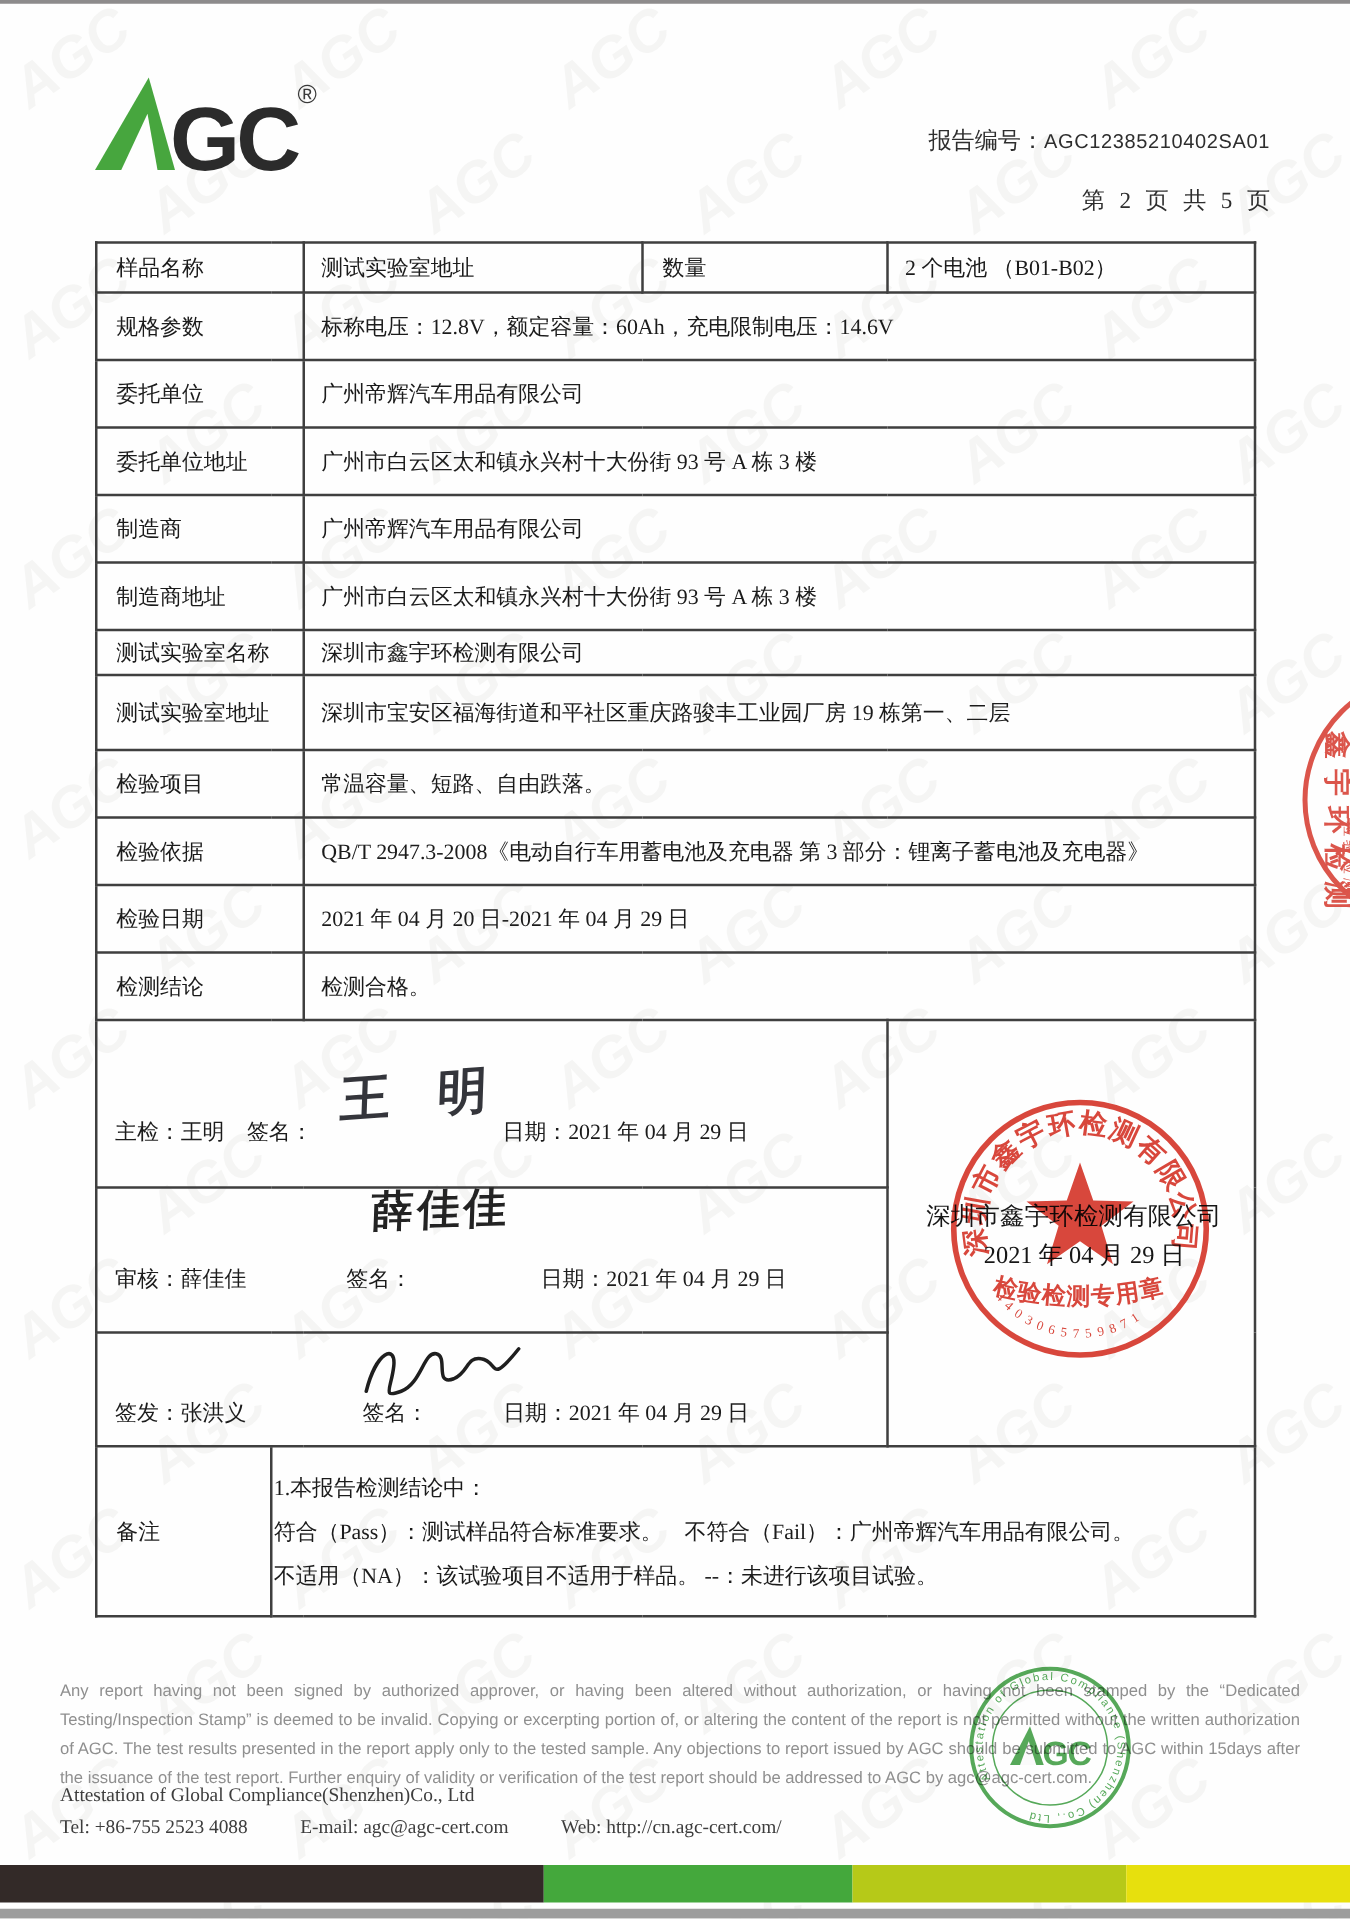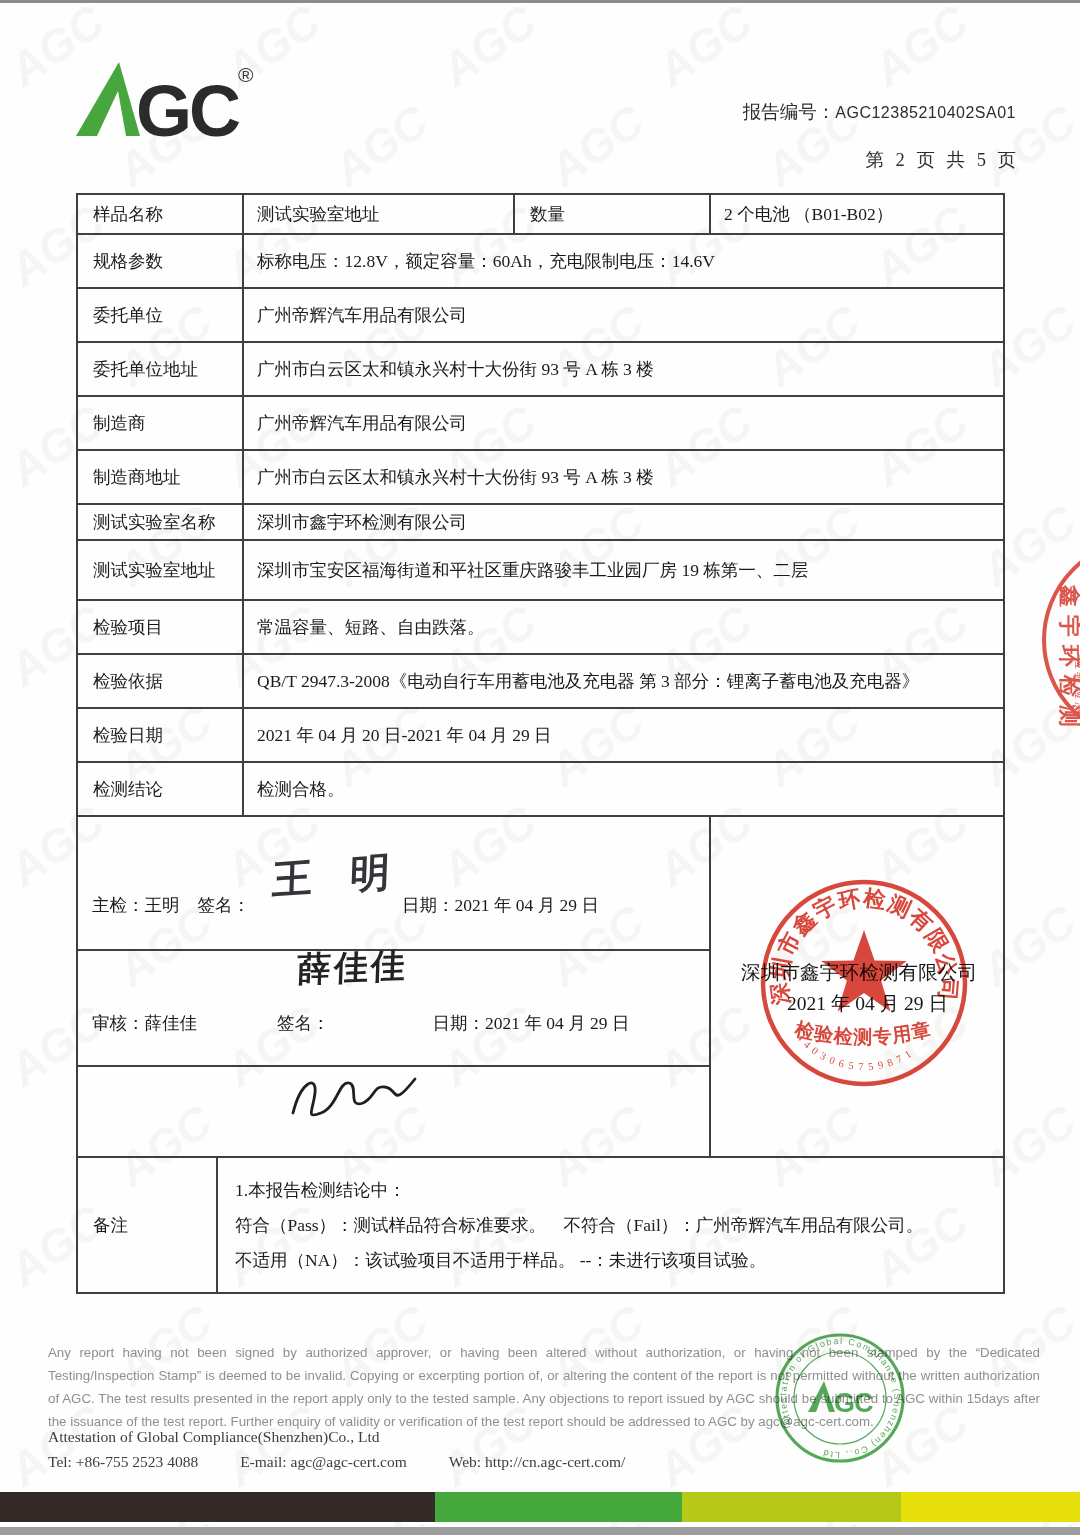--- a/index.html
+++ b/index.html
@@ -25,21 +25,21 @@
   td.stampcell{position:relative;}
   .sigline{position:absolute;left:14px;white-space:nowrap;font-size:17.5px;}
   .hand{position:absolute;color:#34353b;font-weight:700;white-space:nowrap;}
   .hand1{font-size:40px;letter-spacing:14px;transform:rotate(-4deg) skewX(-6deg);}
   .hand2{font-size:34px;letter-spacing:3px;transform:rotate(-2deg) skewX(-4deg);color:#232323;}
   .stamp-svg{position:absolute;left:47px;top:60px;opacity:.92;}
   .ovl{position:absolute;color:#161616;font-size:19.5px;white-space:nowrap;mix-blend-mode:multiply;}
   .ovl.c{left:30px;top:142px;letter-spacing:.2px;}
   .ovl.d{left:76px;top:173px;}
   td.remark-val{white-space:normal;}
-  .remark-lines{padding-left:16px;line-height:35px;font-size:17.5px;}
+  .remark-lines{line-height:35px;font-size:17.5px;}
 
   
   .disclaimer{left:48px;top:1342px;width:992px;font-family:"Liberation Sans","DejaVu Sans",sans-serif;
               font-size:13.3px;line-height:1.72;color:#8f8f8f;text-align:justify;}
   .companies{left:48px;top:1412px;font-family:Liberation Serif, serif;
              font-size:15.5px;line-height:25px;color:#3d3d3d;font-weight:500;white-space:nowrap;margin-top:12px;}
   .contact span{margin-right:42px;}
   .green-stamp{left:770px;top:1328px;mix-blend-mode:multiply;}
   .edge-stamp{right:0;top:545px;}
 
@@ -174,20 +174,23 @@
     <tr style="height:116px">
       <td class="sigcell" colspan="4">
         <div class="sigline" style="bottom:30px">
           <span>审核：薛佳佳</span><span style="margin-left:80px">签名：</span><span style="margin-left:103px">日期：2021 年 04 月 29 日</span>
         </div>
         <div class="hand hand2" style="left:219px;top:-6px">薛佳佳</div>
       </td>
     </tr>
     <tr style="height:91px">
       <td class="sigcell" colspan="4">
+        <div class="sigline" style="bottom:14px">
+          <span>签发：张洪义</span><span style="margin-left:93px">签名：</span><span style="margin-left:60px">日期：2021 年 04 月 29 日</span>
+        </div>
         <svg class="hand" style="left:209px;top:2px" width="132" height="60" viewBox="0 0 132 60">
           <path d="M6,44 C14,12 30,6 28,24 C26,42 18,50 34,44 C50,38 52,12 62,14 C72,16 60,40 76,34 C88,29 86,16 98,18 C112,20 104,40 128,10" stroke="#1f1f1f" stroke-width="2.8" fill="none" stroke-linecap="round"></path>
         </svg>
       </td>
     </tr>
 
     <tr style="height:136px">
       <td class="lab">备注</td>
       <td class="remark-val" colspan="4">
         <div class="remark-lines">

